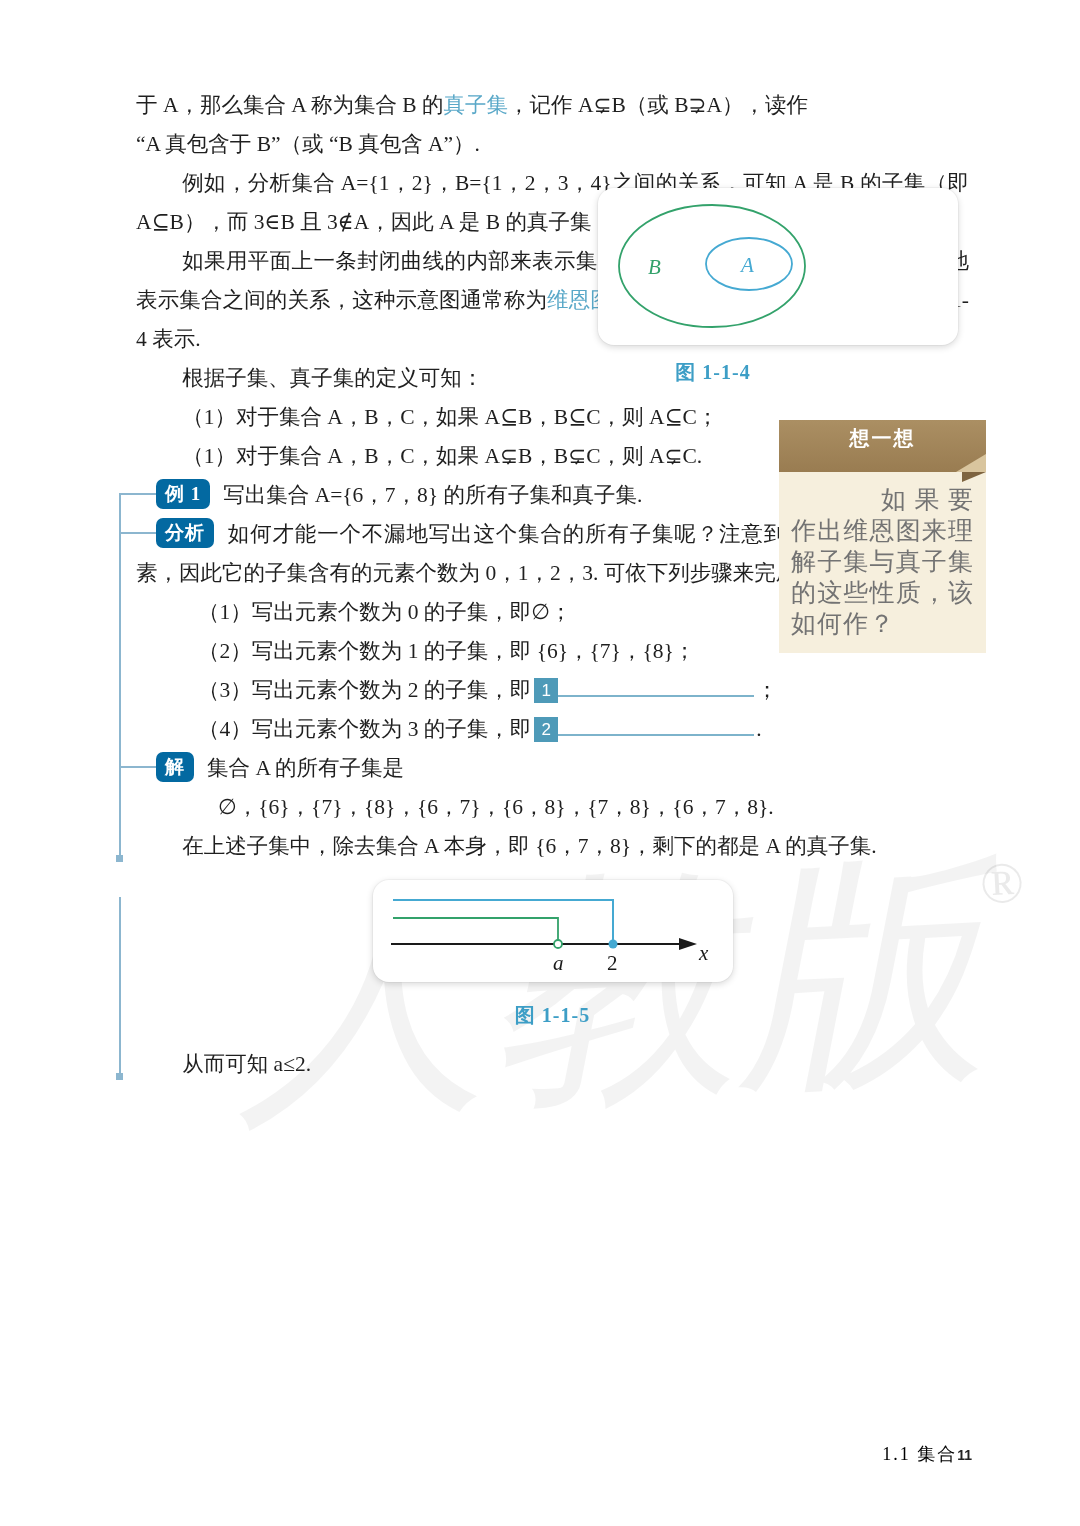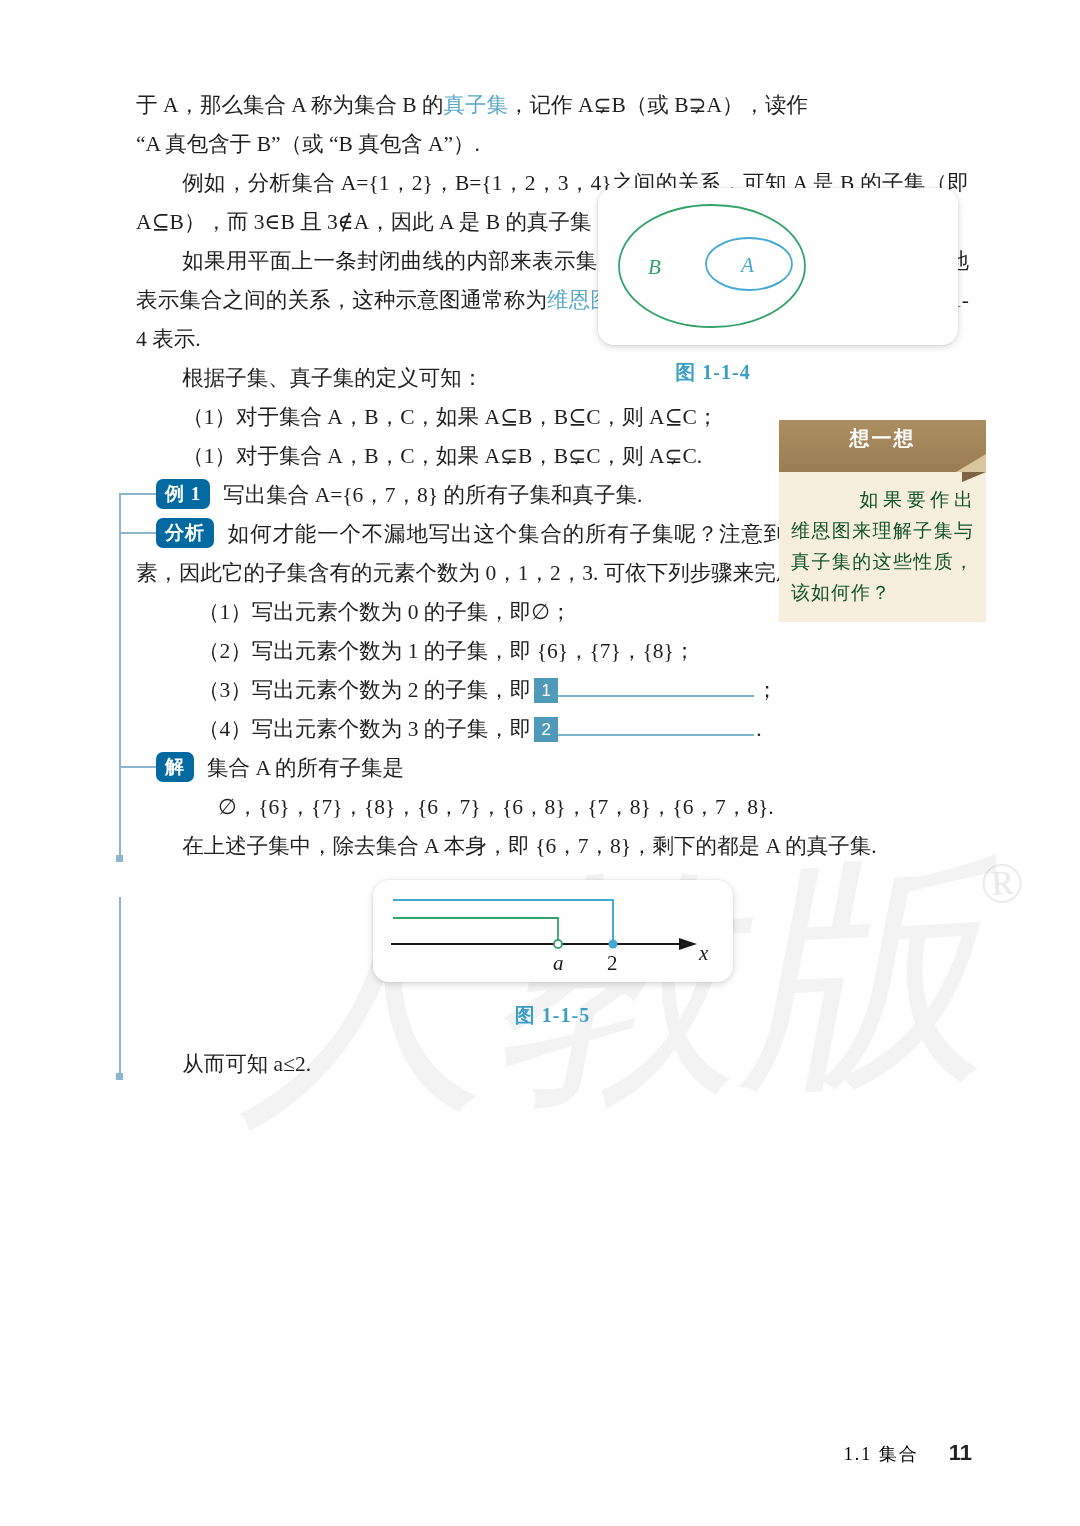--- a/index.html
+++ b/index.html
@@ -88,30 +88,30 @@
   }
   .think-header .fold {
     position:absolute; right:0; bottom:0; width:0; height:0;
     border-left:30px solid transparent; border-bottom:18px solid #d9c59e;
   }
   .think-header::after {
     content:""; position:absolute; right:0; bottom:-10px; width:0; height:0;
     border-top:10px solid #7e6440; border-right:24px solid transparent;
   }
   .think-body {
-    background:#f6efdd; padding:12px 12px 14px; font-size:19px; line-height:31px;
-    color:#14532d; text-align:justify; text-indent:3.6em; letter-spacing:1px;
+    background:#f6efdd; padding:12px 12px 14px; font-size:25px; line-height:31px;
+    color:#737373; text-align:justify; text-indent:3.6em; letter-spacing:1px;
   }
 
   
   .footer { position:absolute; right:108px; bottom:60px; z-index:1; }
   .footer .section { font-size:18px; color:#000000; letter-spacing:2px; }
   .footer .pagenum {
-    font-family:"Liberation Sans",sans-serif; font-size:22px; color:#222;
-    margin-left:30px; font-weight:bold;
+    font-family:"Liberation Sans",sans-serif; font-size:14px; color:#222;
+    font-weight:bold;
   }
 </style>
 </head>
 <body>
 
 <div class="page">
 
   <div class="watermark">
     <span>人教版</span><span class="reg">®</span>
   </div>

